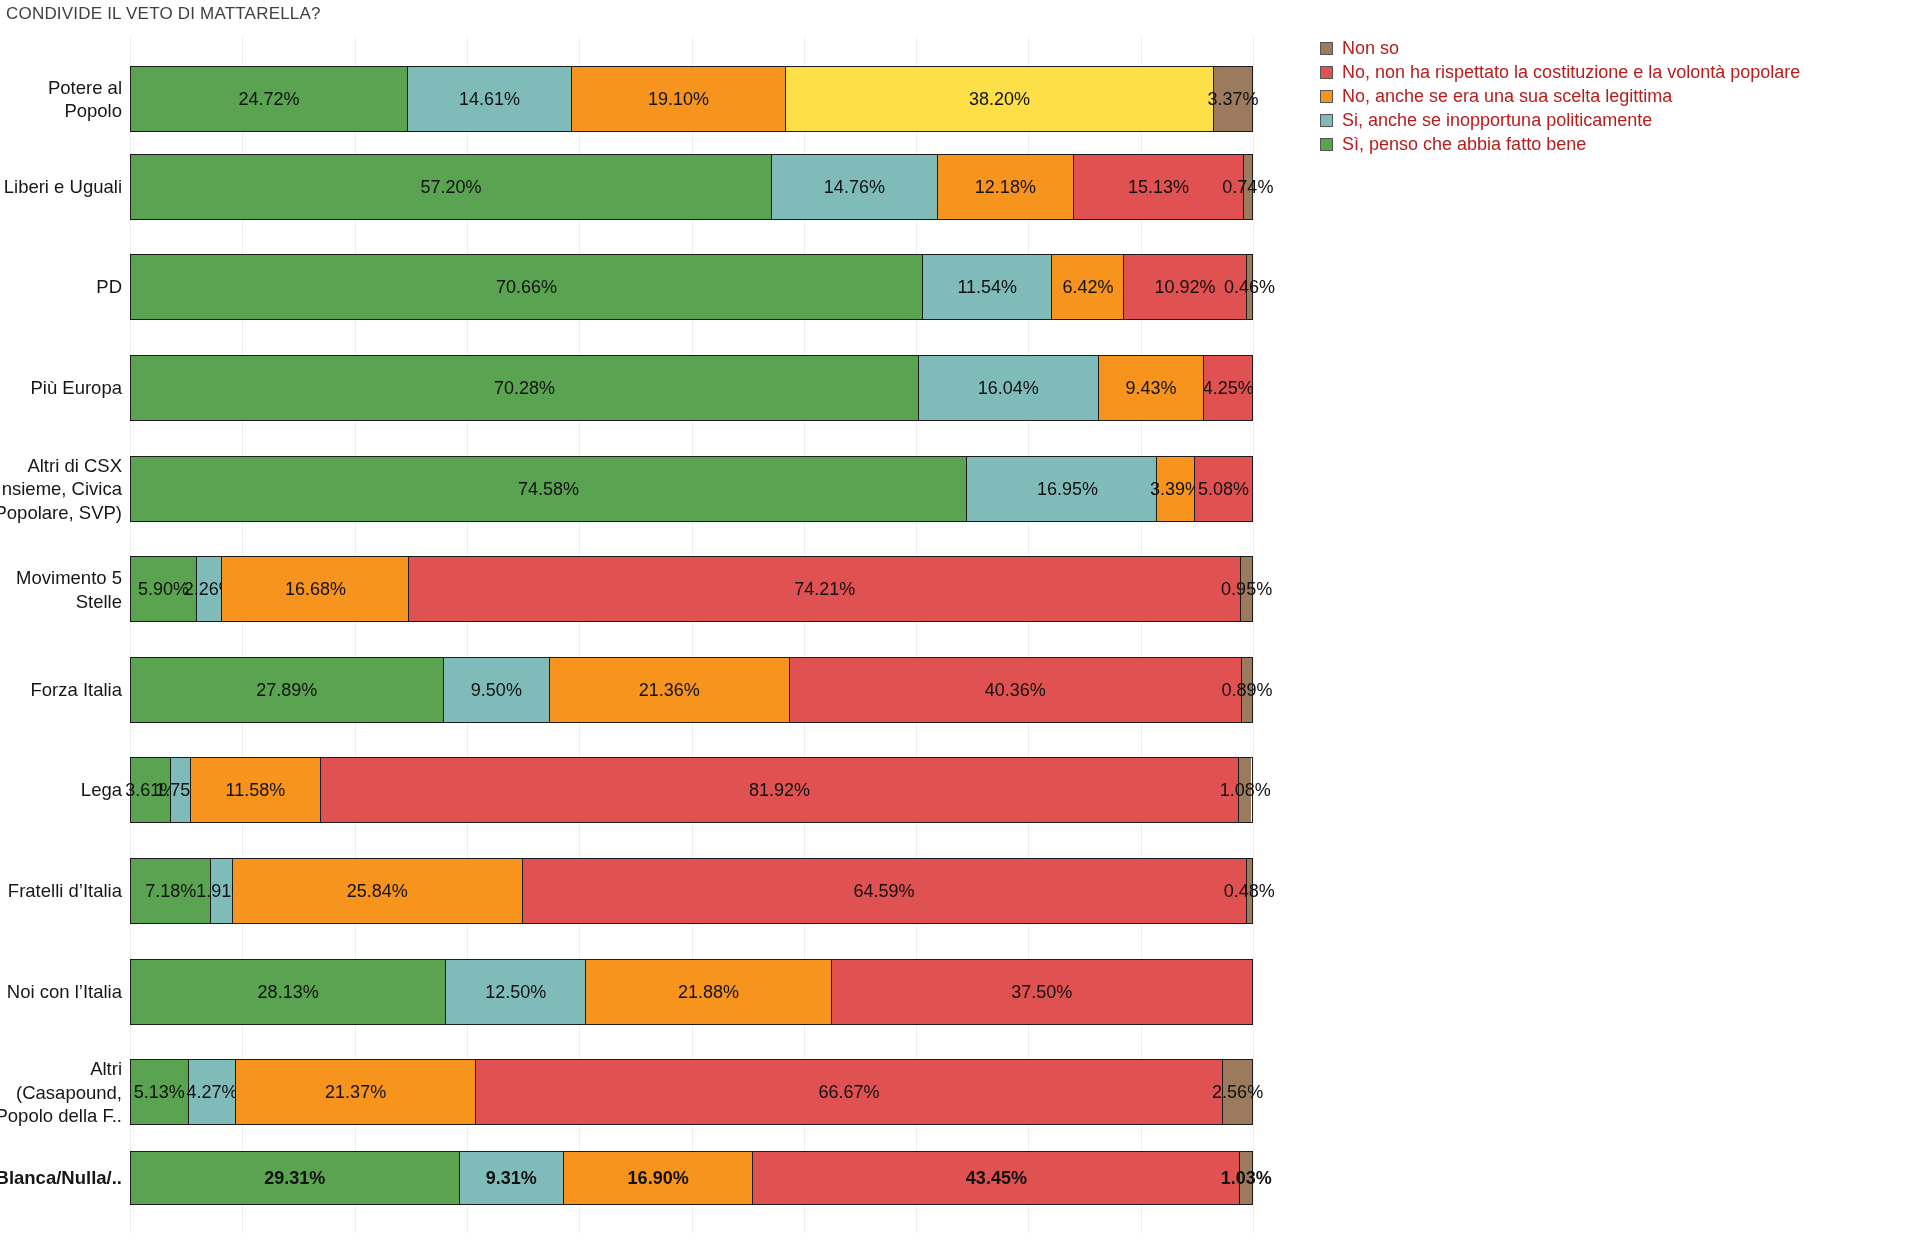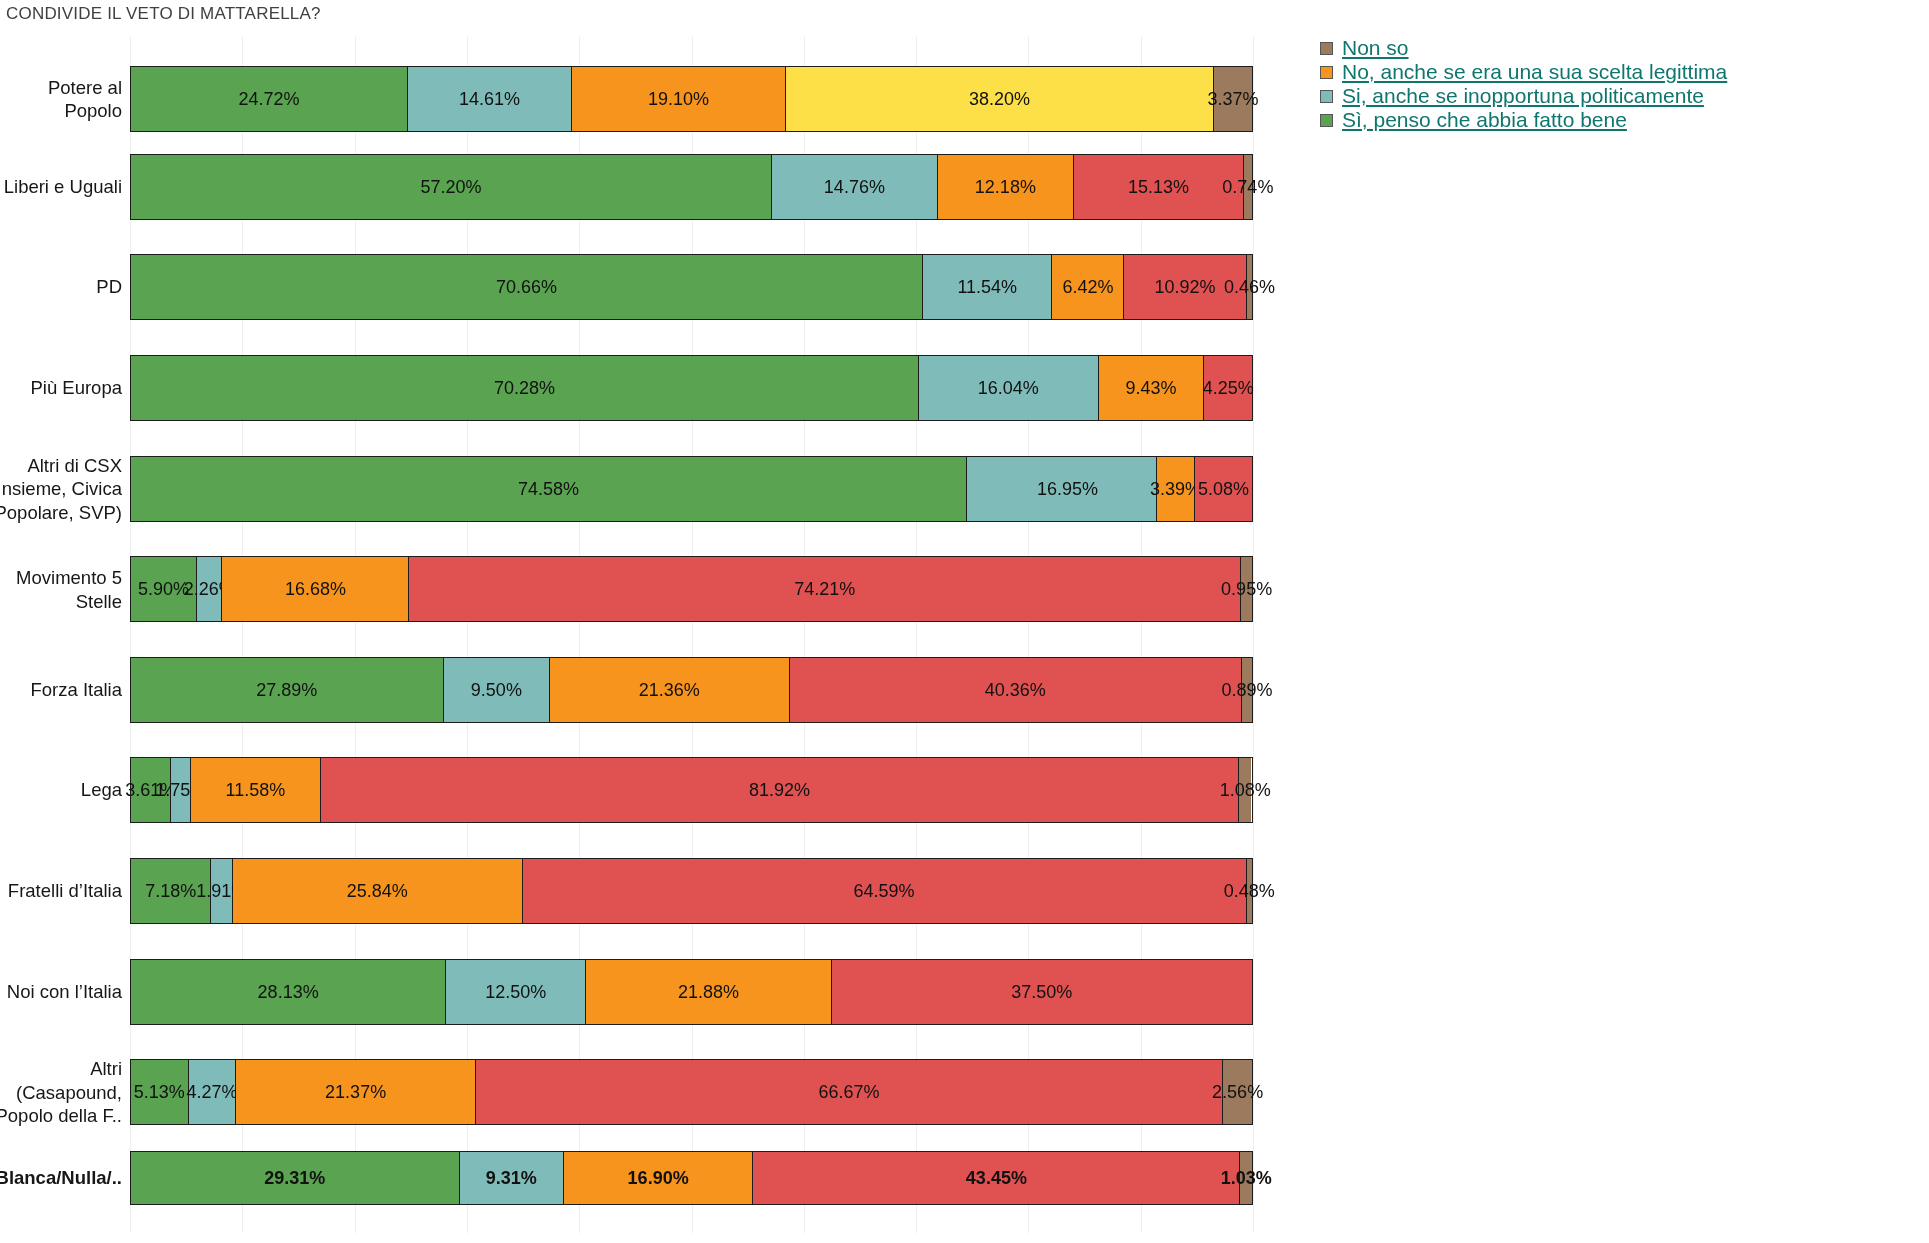--- a/index.html
+++ b/index.html
@@ -95,24 +95,23 @@
     height: 24px;
     margin-bottom: 0px;
   }
   .legend-swatch {
     width: 13px; height: 13px;
     border: 1px solid #555;
     margin-right: 9px;
     flex: 0 0 auto;
   }
   .legend-label {
-    font-size: 21px;
-    color: #0f766e;
+    font-size: 18px;
+    color: #b91c1c;
     white-space: nowrap;
-    text-decoration: underline;
   }
 </style>
 </head>
 <body>
 
 <div id="root">
 
   <div class="chart-title">CONDIVIDE IL VETO DI MATTARELLA?</div>
 
   <div class="plot-area">
@@ -369,20 +368,24 @@
         </div>
       </div>
   </div>
 
   <div class="legend" id="legend">
       <div class="legend-item">
         <span class="legend-swatch" style="background: rgb(156, 122, 94);"></span>
         <span class="legend-label">Non so</span>
       </div>
       <div class="legend-item">
+        <span class="legend-swatch" style="background: rgb(224, 82, 82);"></span>
+        <span class="legend-label">No, non ha rispettato la costituzione e la volontà  popolare</span>
+      </div>
+      <div class="legend-item">
         <span class="legend-swatch" style="background: rgb(247, 148, 30);"></span>
         <span class="legend-label">No, anche se era una sua scelta legittima</span>
       </div>
       <div class="legend-item">
         <span class="legend-swatch" style="background: rgb(127, 188, 185);"></span>
         <span class="legend-label">Si, anche se inopportuna politicamente</span>
       </div>
       <div class="legend-item">
         <span class="legend-swatch" style="background: rgb(90, 163, 81);"></span>
         <span class="legend-label">Sì, penso che abbia fatto bene</span>

